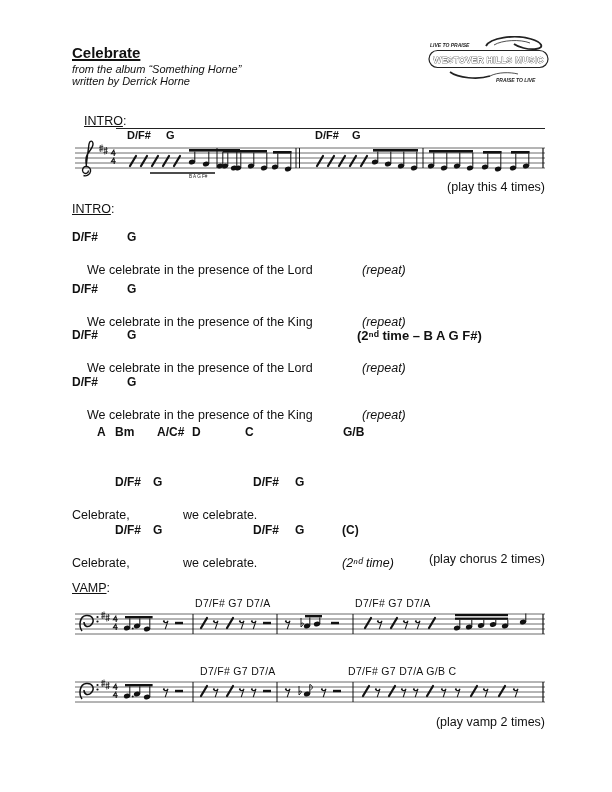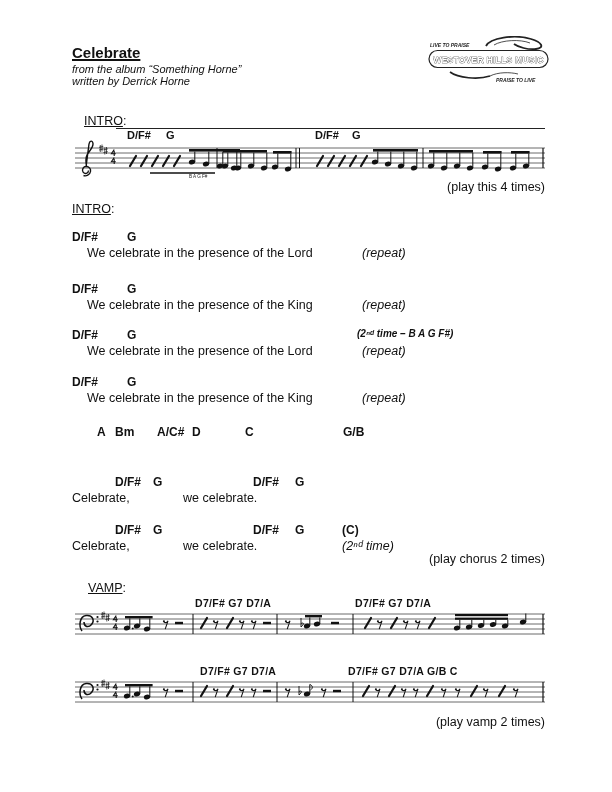--- a/index.html
+++ b/index.html
@@ -5,29 +5,29 @@
   html,body{margin:0;padding:0;}
   body{width:612px;height:792px;background:#fff;position:relative;
        font-family:"Liberation Sans",sans-serif;color:#111;overflow:hidden;}
   .abs{position:absolute;}
   .title{font-size:15px;font-weight:bold;text-decoration:underline;text-decoration-thickness:1.5px;}
   .sub{font-size:11px;font-style:italic;}
   .seclbl{font-size:12.5px;}
   .seclbl .u{text-decoration:underline;}
   .chord{font-weight:bold;font-size:12px;white-space:pre;}
   .chord-sm{font-weight:bold;font-size:11px;white-space:pre;}
-  .chord-vamp{font-weight:bold;font-size:10.5px;white-space:pre;letter-spacing:0.3px;}
+  .chord-vamp{font-weight:normal;font-size:10.5px;white-space:pre;letter-spacing:0.3px;}
   .lyric{font-size:12.5px;white-space:pre;}
   .it{font-style:italic;}
-  .bi{font-style:italic;font-weight:bold;font-size:10px;white-space:pre;}
+  .bi{font-weight:bold;font-size:13px;white-space:pre;}
   .playnote{font-size:12.5px;}
   .rule{border-top:1.2px solid #222;height:0;}
   .line-block{position:absolute;left:72px;width:473px;height:34px;}
   .line-block span{position:absolute;top:0;}
-  .line-block .lrow{top:16px;}
+  .line-block .lrow{top:33px;}
   svg{display:block;}
 </style>
 </head>
 <body>
 
 <svg width="0" height="0" style="position:absolute" aria-hidden="true">
   <defs>
     <g id="nh" fill="#111">
         <ellipse rx="3.2" ry="2.4" transform="rotate(-18)"></ellipse>
       </g>
@@ -213,21 +213,21 @@
   <span class="chord" style="left:181px">D/F#</span>
   <span class="chord" style="left:223px">G</span>
   <span class="chord" style="left:270px">(C)</span>
   <span class="lyric lrow" style="left:0">Celebrate,</span>
   <span class="lyric lrow" style="left:111px">we celebrate.</span>
   <span class="lyric it lrow" style="left:270px">(2ⁿᵈ time)</span>
 </div>
 
 <div class="abs playnote" style="right:67px;top:552px">(play chorus 2 times)</div>
 
-<div class="abs seclbl" style="left:88px;top:581px"><span class="u">VAMP</span><span>:</span></div>
+<div class="abs seclbl" style="left:72px;top:581px"><span class="u">VAMP</span><span>:</span></div>
 
 <span class="abs chord-vamp" style="left:195px;top:597px">D7/F# G7 D7/A</span>
 <span class="abs chord-vamp" style="left:355px;top:597px">D7/F# G7 D7/A</span>
 
 <svg class="abs" style="left:75px;top:600px" width="470" height="44" viewBox="0 0 470 44">
   <g stroke="#444" stroke-width="0.8">
     <line x1="0" y1="14" x2="470" y2="14"></line>
       <line x1="0" y1="19" x2="470" y2="19"></line>
     <line x1="0" y1="24" x2="470" y2="24"></line>
       <line x1="0" y1="29" x2="470" y2="29"></line>

